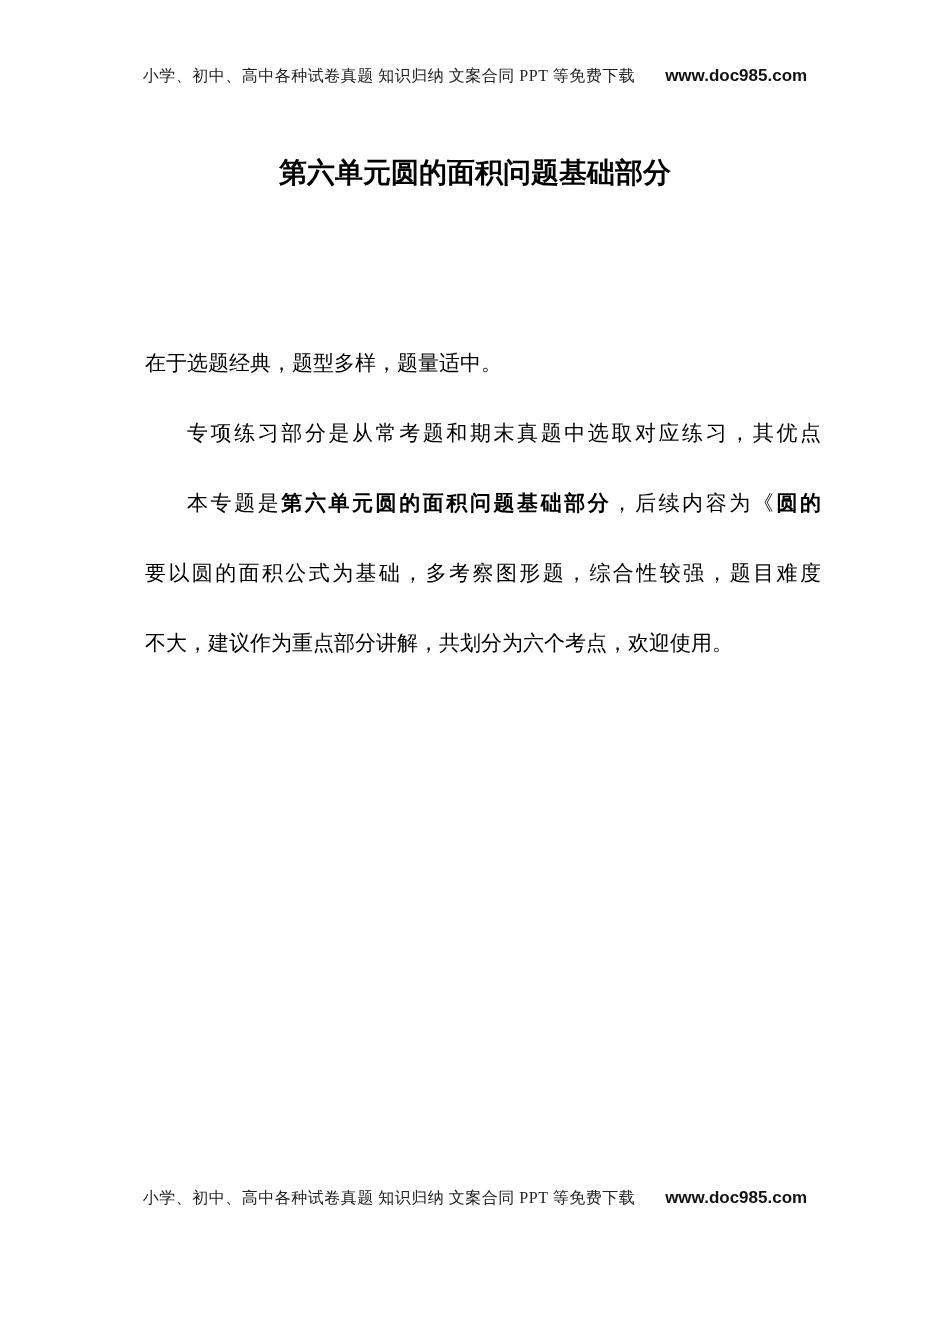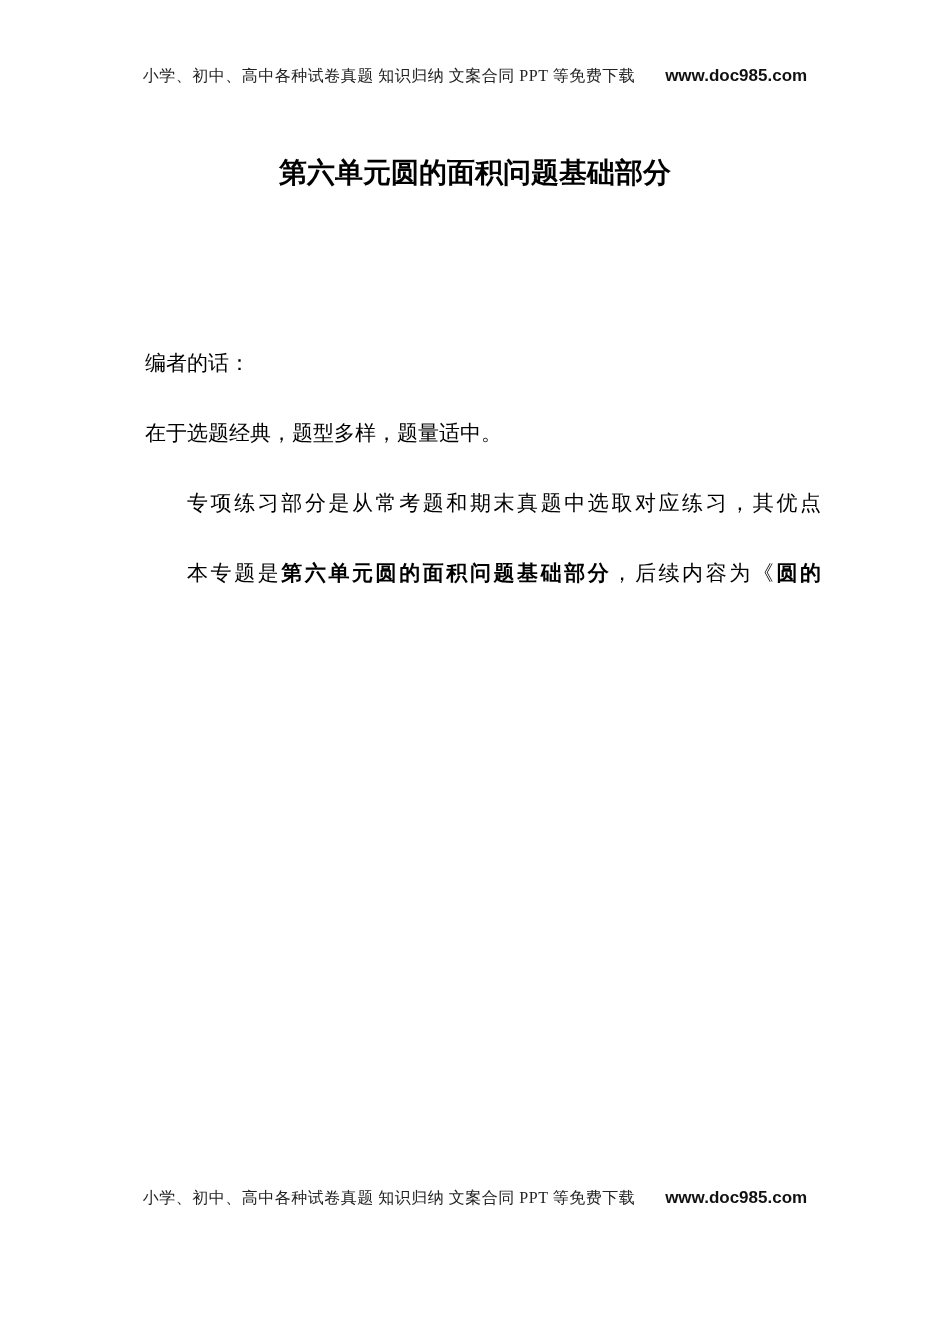--- a/index.html
+++ b/index.html
@@ -83,31 +83,32 @@
   <div class="hf header">
     <span class="cn">小学、初中、高中各种试卷真题 知识归纳 文案合同 PPT 等免费下载</span>
     <span class="url">www.doc985.com</span>
   </div>
 
   <div class="title-block">
     <div>第六单元圆的面积问题基础部分</div>
   </div>
 
   <div class="body-block">
-    <div class="line end">编者的话：</div>
 
 
 
     <div>
       <div class="line end">在于选题经典，题型多样，题量适中。</div>
       <div class="line ind">专项练习部分是从常考题和期末真题中选取对应练习，其优点</div>
     </div>
 
     <div>
       <div class="line ind"><span>本专题是</span><span class="b">第六单元圆的面积问题基础部分</span><span>，后续内容为《</span><span class="b">圆的</span></div>
+      <div class="line">要以圆的面积公式为基础，多考察图形题，综合性较强，题目难度</div>
+      <div class="line end">不大，建议作为重点部分讲解，共划分为六个考点，欢迎使用。</div>
     </div>
   </div>
 
   <div class="hf footer">
     <span class="cn">小学、初中、高中各种试卷真题 知识归纳 文案合同 PPT 等免费下载</span>
     <span class="url">www.doc985.com</span>
   </div>
 
 </div>
 

